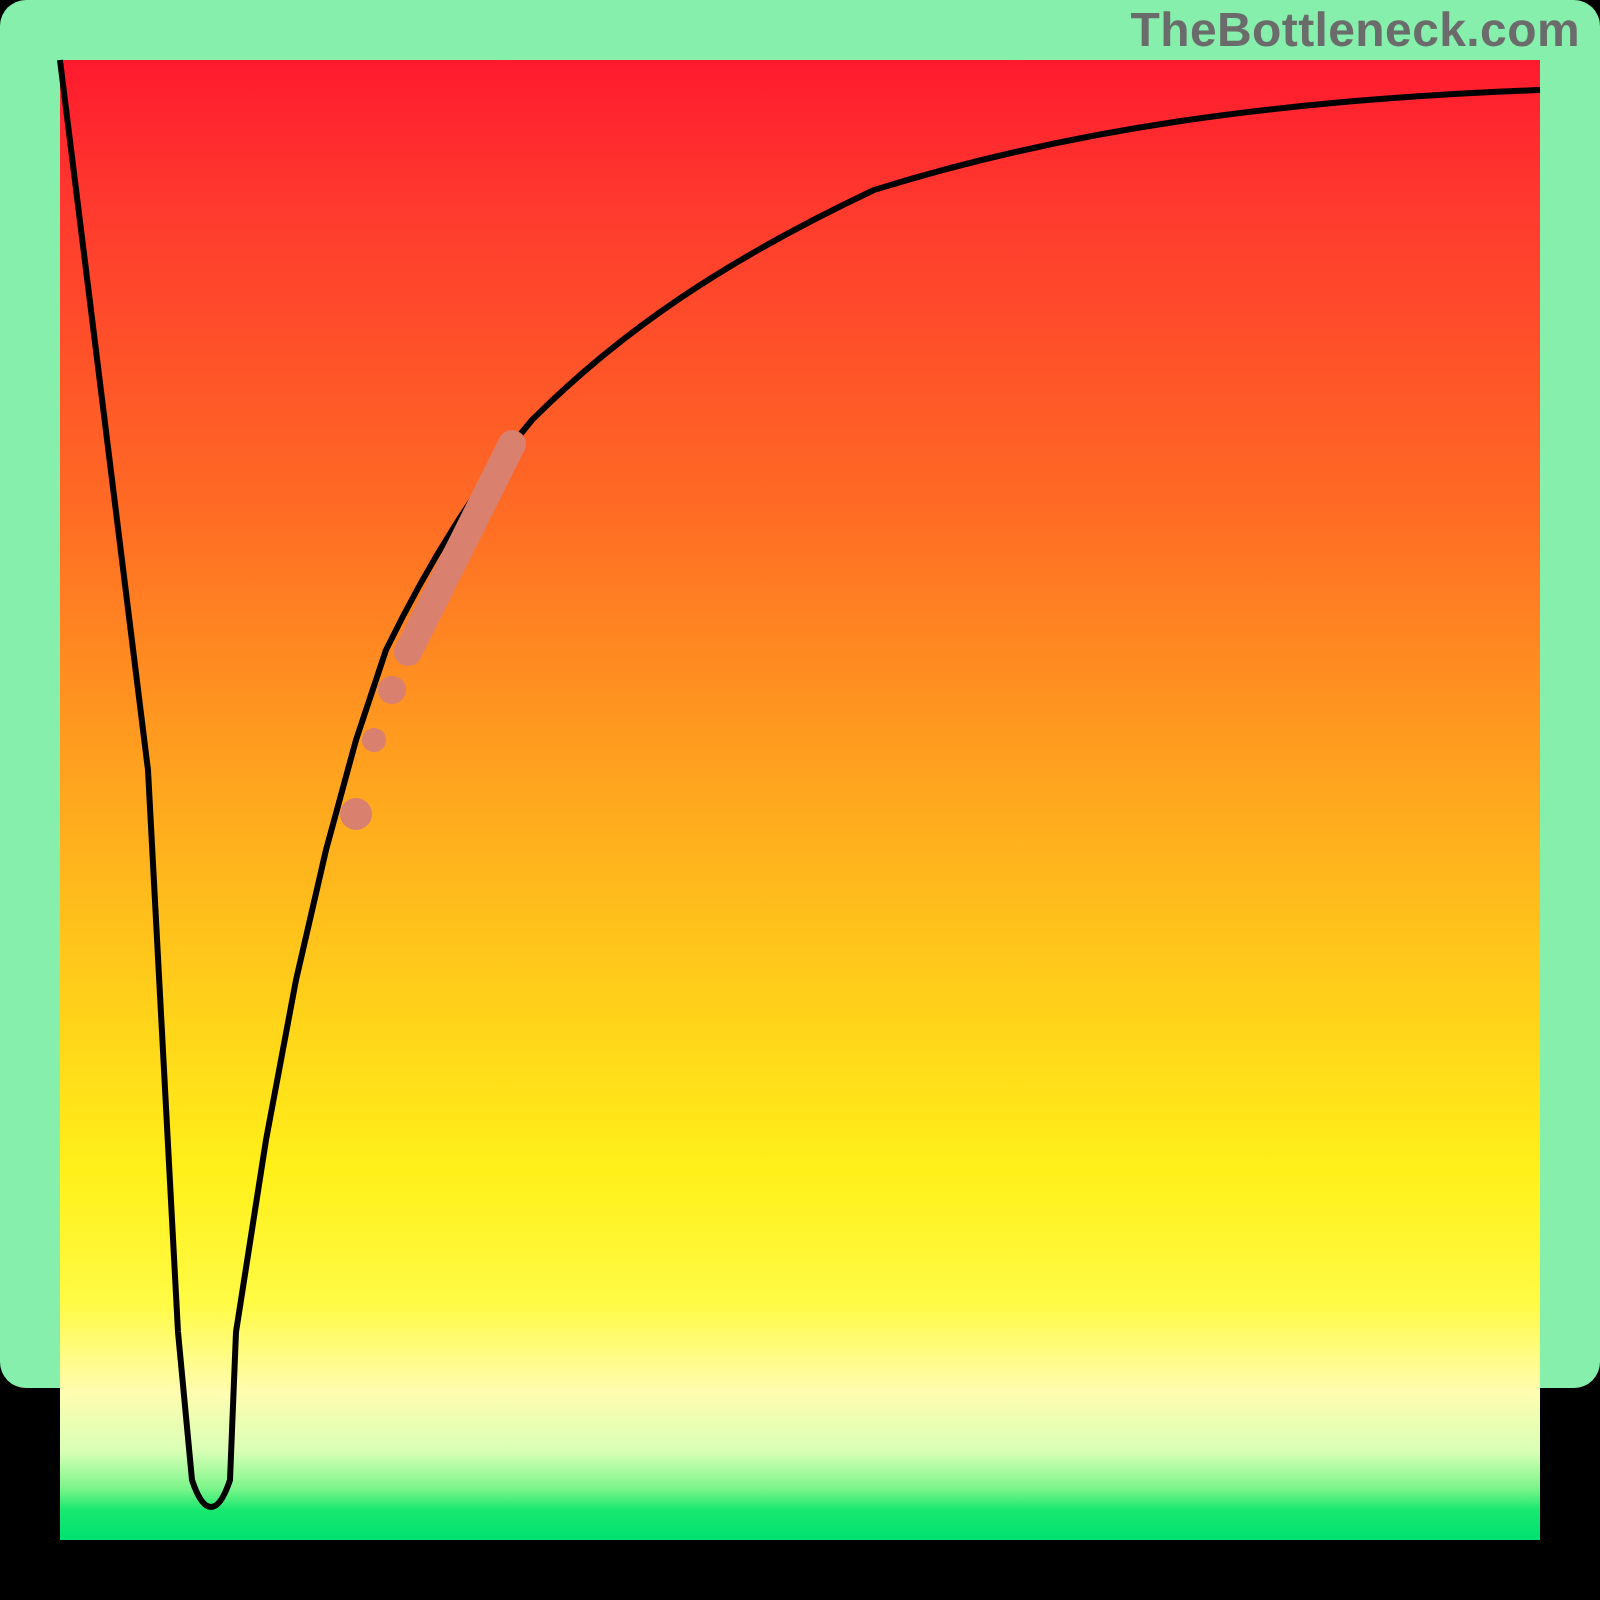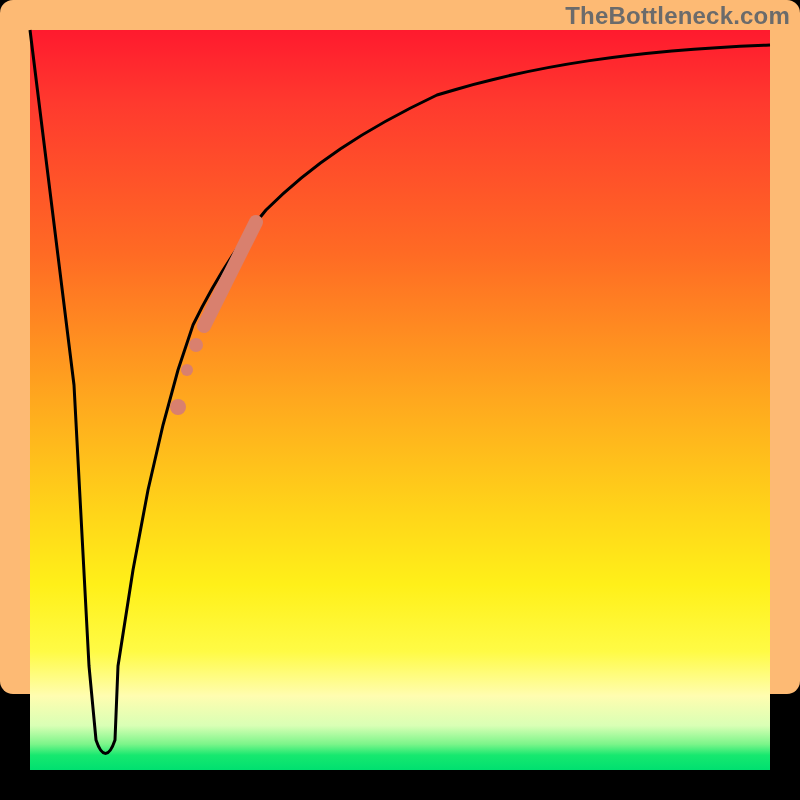--- a/index.html
+++ b/index.html
@@ -9,21 +9,21 @@
     height: 800px;
     background: #000;
     overflow: hidden;
   }
   .frame {
     position: absolute;
     top: 0;
     left: 0;
     width: 800px;
     height: 694px;
-    background: #fdba74;
+    background: #86efac;
     border-radius: 13px;
   }
   .plot-area {
     position: absolute;
     top: 30px;
     left: 30px;
     width: 740px;
     height: 740px;
     background: linear-gradient(
       to bottom,

